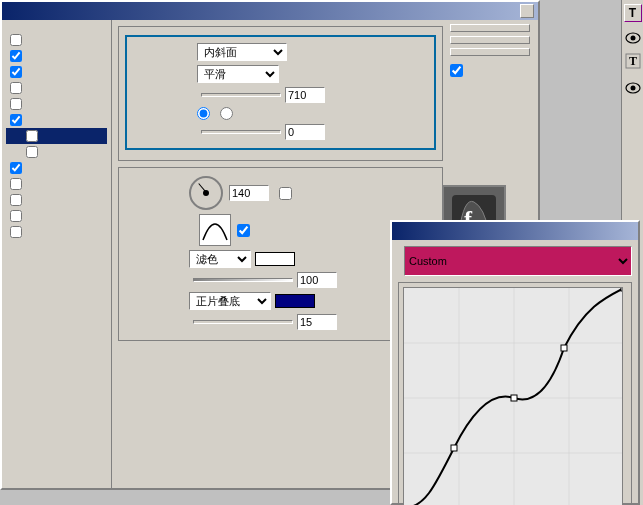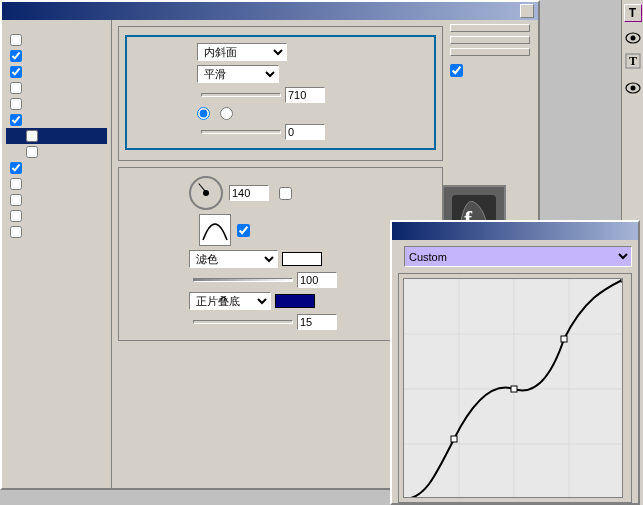--- a/index.html
+++ b/index.html
@@ -291,25 +291,25 @@
       margin-bottom: 6px;
       font-size: 11px;
     }
     
     .preset-label {
       margin-right: 6px;
     }
     
     .preset-select {
       flex: 1;
-      background: #c4b5fd;
+      background: #be185d;
       border: 1px solid;
       border-color: #808080 #ffffff #ffffff #808080;
       font-size: 11px;
-      height: 21px;
+      height: 30px;
       font-family: 'SimSun', '宋体', sans-serif;
     }
     
     .mapping-group {
       border: 1px solid #808080;
       padding: 4px;
       position: relative;
     }
     
     .mapping-title {
@@ -507,21 +507,21 @@
             </svg>
           </div>
           <label class="check-item" style="margin-left:6px;">
             <input type="checkbox" checked="" style="">
             <span></span>
           </label>
         </div>
 
         <div class="form-row">
           <span class="form-label"></span>
-          <select class="win-select" style="width:89px;">
+          <select class="win-select" style="width:62px;">
             <option>滤色</option>
           </select>
           <div class="color-swatch" style="margin-left:4px;"></div>
         </div>
 
         <div class="form-row">
           <span class="form-label"></span>
           <div class="slider-track" style="width:100px;">
             <div class="slider-fill" style="width:100%; background: linear-gradient(to right, #808080, #fff);"></div>
           </div>

